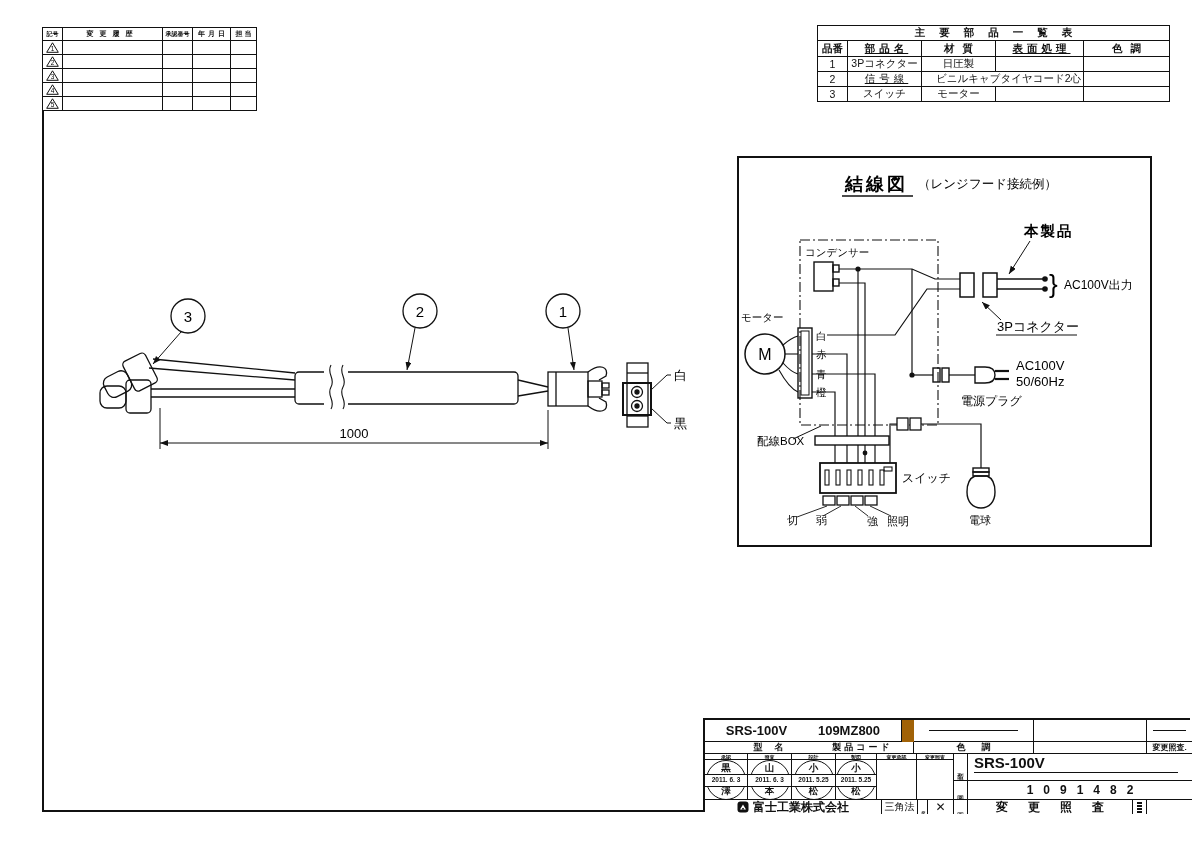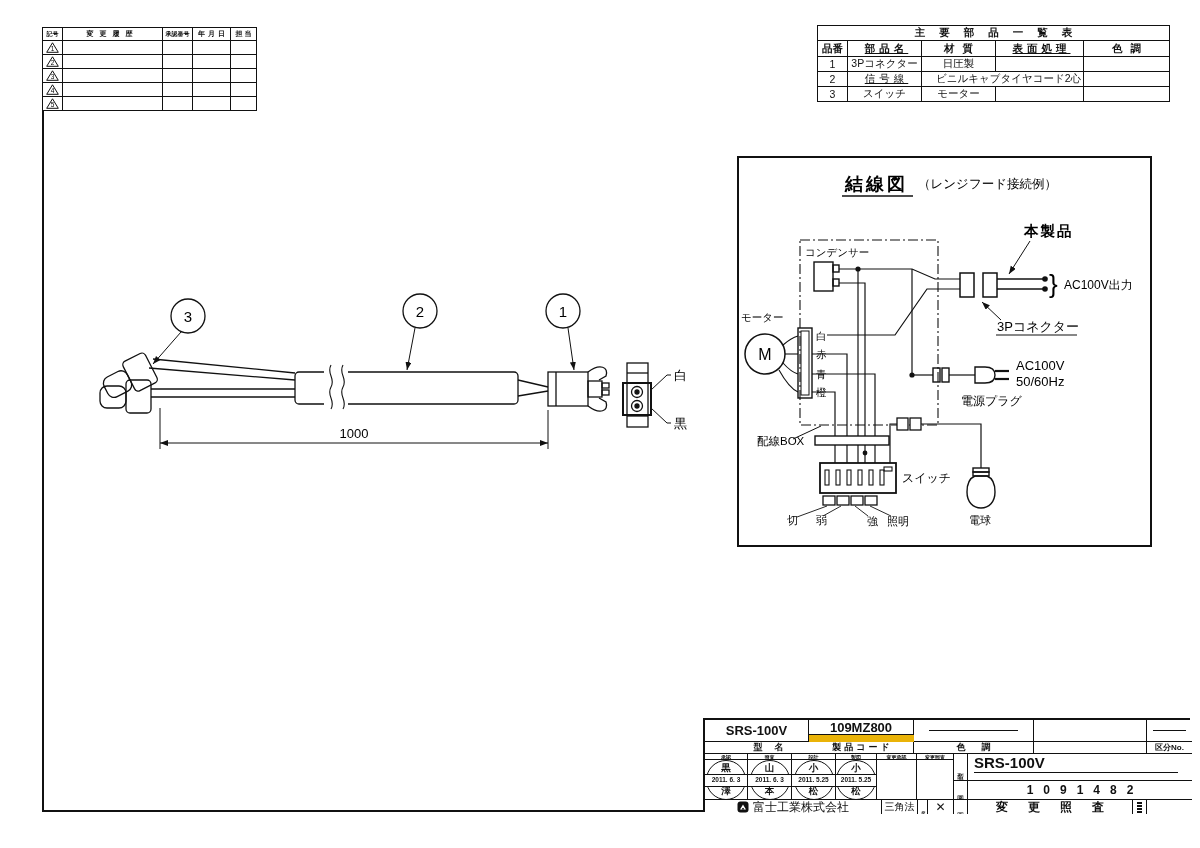--- a/index.html
+++ b/index.html
@@ -23,39 +23,39 @@
   table.parts{position:absolute;left:817px;top:25px;border-collapse:collapse;table-layout:fixed;}
   table.parts td{border:1.4px solid #111;padding:0 2px;text-align:center;vertical-align:middle;
                  font-size:10.5px;background:#fff;overflow:hidden;white-space:nowrap;}
   table.parts tr{height:15px;margin-top:28px;}
   td.pt-title{font-size:11px;font-weight:bold;letter-spacing:14px;text-indent:14px;}
   td.pt-h{font-weight:bold;font-size:10px;}
   .ls4{letter-spacing:4px;text-indent:4px;text-decoration:underline;}
   .ls8{letter-spacing:8px;text-indent:8px;}
 
   
-  .tblock{left:703px;top:718px;width:487px;height:94px;border:2px solid #111;box-sizing:border-box;background:#eab308;}
+  .tblock{left:703px;top:718px;width:487px;height:94px;border:2px solid #111;box-sizing:border-box;background:#a16207;}
   .cell{position:absolute;box-sizing:border-box;border-right:1.4px solid #111;border-bottom:1.4px solid #111;
         display:flex;align-items:center;justify-content:center;background:#fff;overflow:hidden;white-space:nowrap;}
   .cell.noR{border-right:none;}
   .cell.noB{border-bottom:none;}
   .dashline{width:74%;border-top:1.6px solid #111;}
   .vlabel{writing-mode:vertical-rl;text-orientation:upright;font-size:7px;line-height:1;}
   .stamp{width:38px;height:38px;border:1.6px solid #111;border-radius:50%;position:relative;flex:0 0 auto;}
   .stamp .st{position:absolute;top:1px;left:0;right:0;text-align:center;font-size:9.5px;font-weight:bold;}
   .stamp .sd{position:absolute;top:13px;left:-4px;right:-4px;height:11px;border:1px solid #111;background:#fff;
              font-size:6.5px;line-height:10px;text-align:center;font-weight:bold;}
   .stamp .sb{position:absolute;bottom:1px;left:0;right:0;text-align:center;font-size:9.5px;font-weight:bold;}
   .tinytext{font-size:5px;font-weight:bold;letter-spacing:0;}
   .namecell{flex-direction:column;align-items:flex-start;justify-content:flex-start;padding:1px 6px;}
   .modelname{font-size:15px;font-weight:bold;border-bottom:1.6px solid #111;width:96%;line-height:1.1;}
   .subname{font-size:13px;font-weight:normal;margin-top:11px;}
   .zuban{font-size:12px;font-weight:bold;letter-spacing:10px;text-indent:10px;}
   .zumei{font-size:12px;font-weight:bold;letter-spacing:20px;text-indent:20px;}
-  .company{font-size:12px;font-weight:normal;display:flex;align-items:center;gap:4px;}
+  .company{font-size:12px;font-weight:bold;display:flex;align-items:center;gap:4px;}
   .stripe{width:5px;height:11px;background:repeating-linear-gradient(#111 0 1.5px,#fff 1.5px 3px);}
 </style>
 </head>
 <body>
 
 <div class="canvas">
 
   <div class="abs frame-left"></div>
   <div class="abs frame-bottom"></div>
 
@@ -393,34 +393,34 @@
       <rect x="236" y="312" width="16" height="4"></rect>
       <rect x="236" y="316" width="16" height="4"></rect>
       <path d="M238,320 C233,322 230,328 230,336 C230,346 236,352 244,352 C252,352 258,346 258,336 C258,328 255,322 250,320 Z"></path>
     </g>
     <text x="232" y="368" font-size="11">電球</text>
   </svg>
 
   <div class="abs tblock">
 
     <div class="cell" style="left:0;top:0;width:104px;height:22px;font-size:13px;font-weight:bold">SRS-100V</div>
-    <div class="cell" style="left:104px;top:0;width:105px;height:15px;font-size:13px;font-weight:bold">109MZ800</div>
+    <div class="cell" style="left:92px;top:0;width:105px;height:22px;font-size:13px;font-weight:bold">109MZ800</div>
     <div class="cell" style="left:209px;top:0;width:120px;height:22px">
         <div class="dashline"></div>
       </div>
     <div class="cell" style="left:329px;top:0;width:113px;height:22px"></div>
     <div class="cell noR" style="left:442px;top:0;width:45px;height:22px">
         <div class="dashline"></div>
       </div>
 
     <div class="cell" style="left:0;top:22px;width:128px;height:12px;font-size:9px;font-weight:bold;letter-spacing:12px;text-indent:12px">型名</div>
     <div class="cell" style="left:104px;top:22px;width:105px;height:12px;font-size:9px;font-weight:bold;letter-spacing:3px;text-indent:3px">製品コード</div>
     <div class="cell" style="left:209px;top:22px;width:120px;height:12px;font-size:9px;font-weight:bold;letter-spacing:16px;text-indent:16px">色調</div>
     <div class="cell" style="left:329px;top:22px;width:113px;height:12px"></div>
-    <div class="cell noR" style="left:442px;top:22px;width:45px;height:12px;font-size:8px;font-weight:bold">区分No.</div>
+    <div class="cell noR" style="left:442px;top:22px;width:45px;height:12px;font-size:8px;font-weight:bold">変更照査.</div>
 
     <div class="cell tinytext" style="left:0;top:34px;width:43px;height:6px">承認</div>
     <div class="cell tinytext" style="left:43px;top:34px;width:44px;height:6px">照査</div>
     <div class="cell tinytext" style="left:87px;top:34px;width:44px;height:6px">設計</div>
     <div class="cell tinytext" style="left:131px;top:34px;width:41px;height:6px">製図</div>
     <div class="cell tinytext" style="left:172px;top:34px;width:40px;height:6px">変更承認</div>
     <div class="cell tinytext" style="left:212px;top:34px;width:37px;height:6px">変更照査</div>
 
     <div class="cell" style="left:0;top:40px;width:43px;height:40px">
       <div class="stamp">

